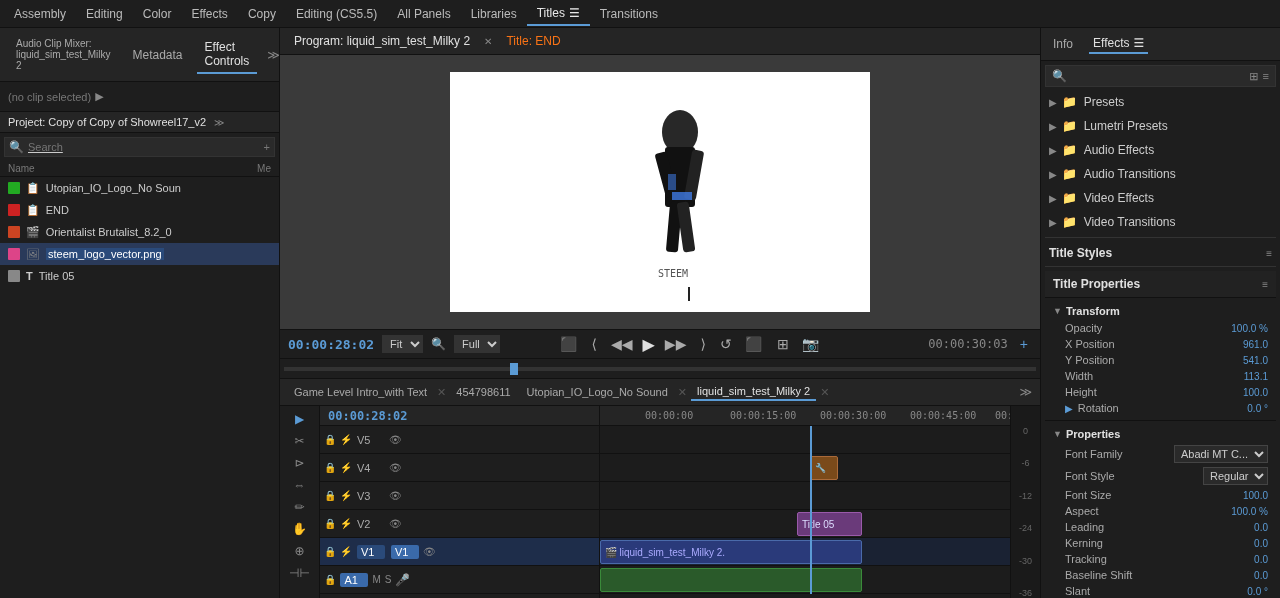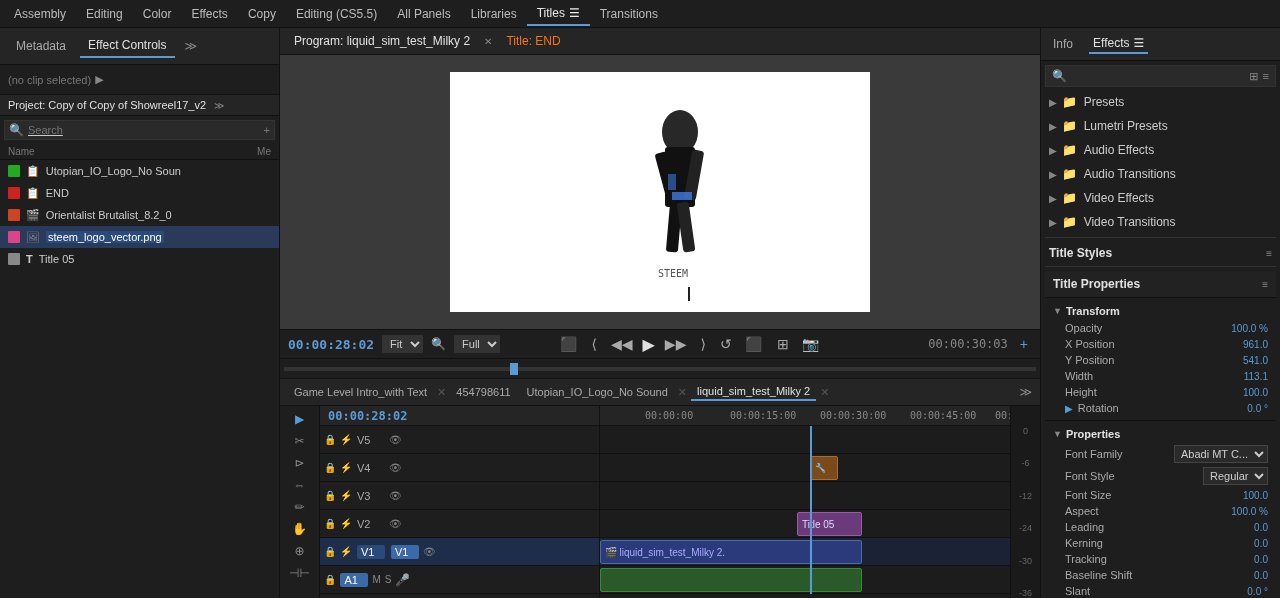--- a/index.html
+++ b/index.html
@@ -126,20 +126,21 @@
     <span>☰</span>
   </div>
   <div class="menu-item">Transitions</div>
 </div>
 
 <div class="main-layout">
 
   <div class="left-panel">
 
     <div class="panel-header">
+      <span class="panel-tab" style="font-size:10px;">Audio Clip Mixer: liquid_sim_test_Milky 2</span>
       <span class="panel-tab">Metadata</span>
       <span class="panel-tab active">Effect Controls</span>
       <span style="color:#888;font-size:12px;margin-left:4px;">≫</span>
     </div>
     <div class="no-clip">
       <span>(no clip selected)</span>
       <span class="no-clip-arrow">▶</span>
     </div>
 
     <div class="project-panel">

